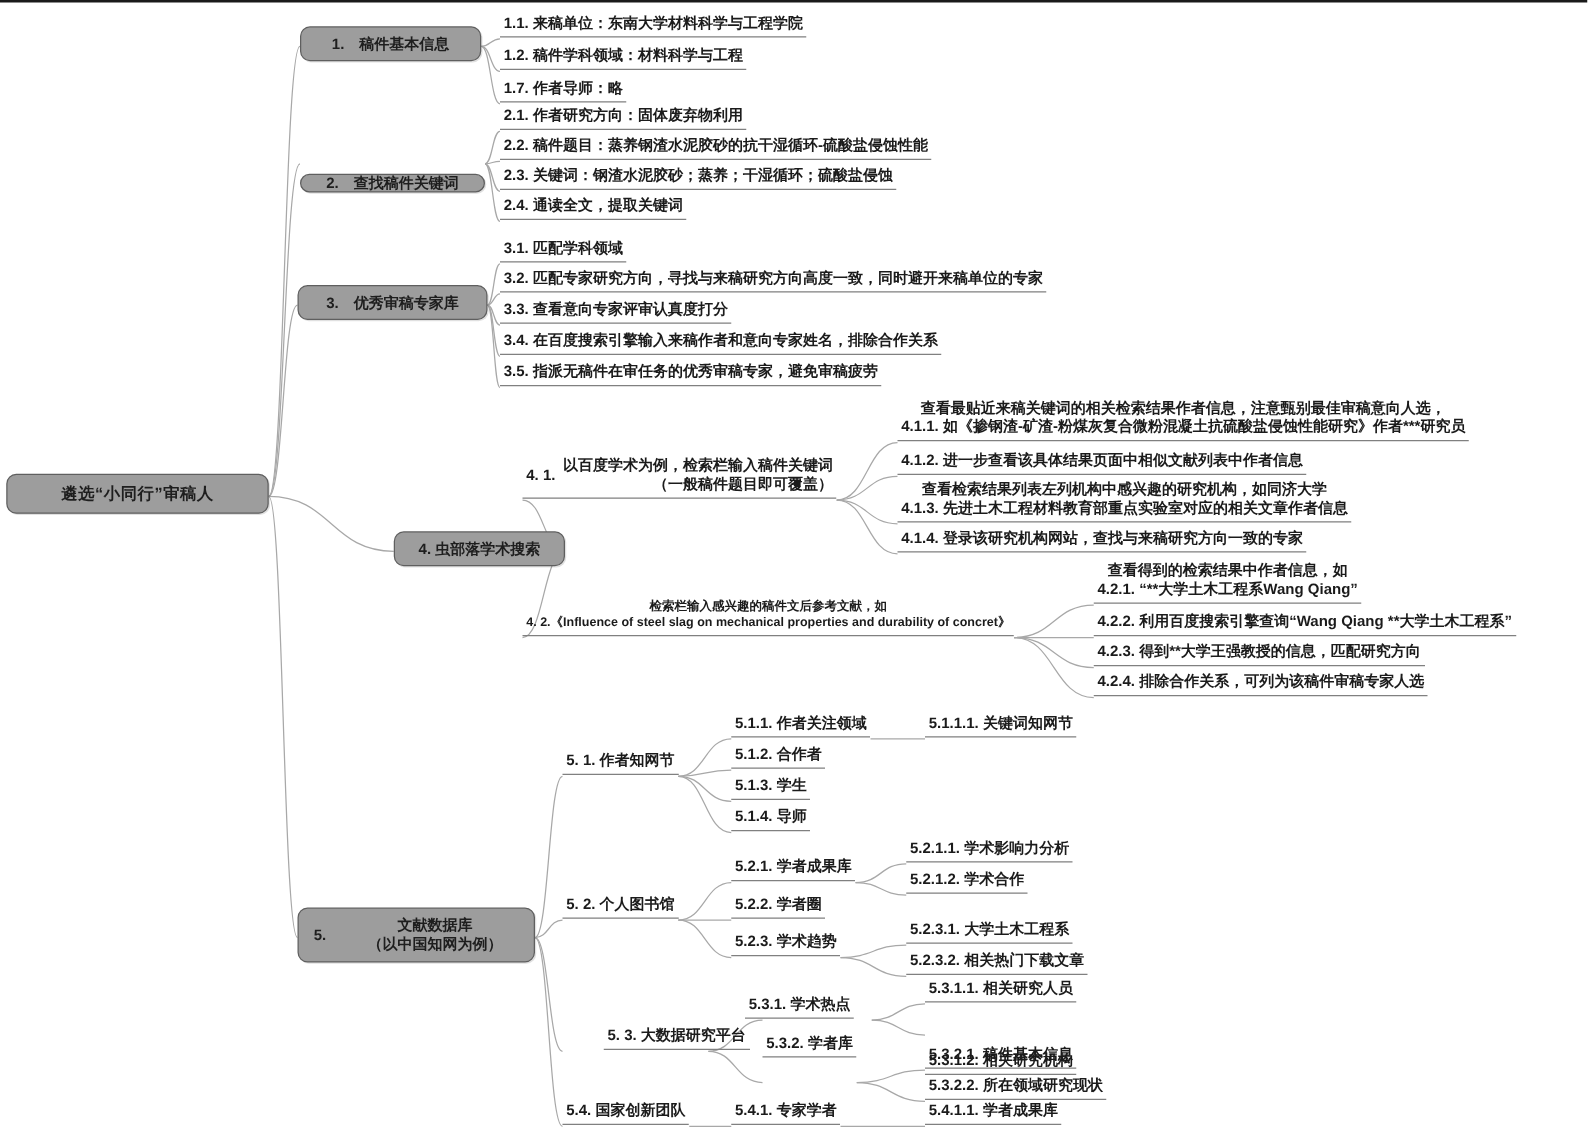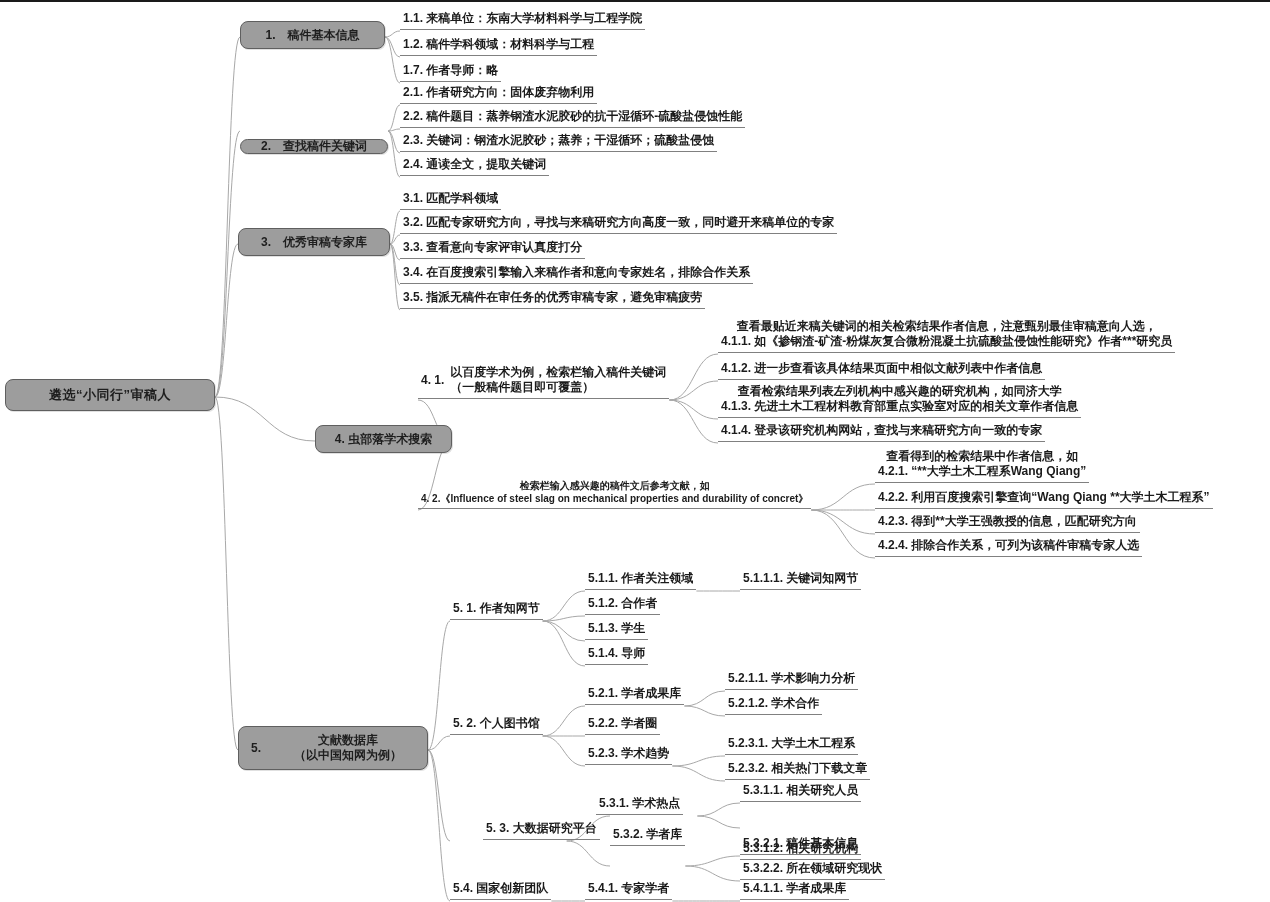--- a/index.html
+++ b/index.html
@@ -23,21 +23,21 @@
   .box.root { font-size:13px; letter-spacing:0.5px; }
   .boxflex { justify-content:flex-start; padding-left:12px; gap:8px; }
   .boxflex .txt { flex:1; white-space:pre-line; text-align:center; line-height:15px; }
   .label {
     font-size:12px; line-height:15px;
     padding:1px 3px 3px 3px;
     border-bottom:1px solid var(--underline,#808080);
     white-space:pre-line;
   }
   .numflex { display:flex; align-items:center; gap:6px; }
-  .numflex .txt { white-space:pre-line; text-align:left; }
+  .numflex .txt { white-space:pre-line; text-align:right; }
   .center { text-align:center; }
   .small { font-size:10px; line-height:13px; }
 </style>
 </head>
 <body>
 
 <div class="canvas">
   <svg id="edges" viewBox="0 0 1270 902">
       <path d="M 215.0 395.0 C 227.5 395.0, 227.5 35.0, 240.0 35.0" fill="none" stroke="#a8a8a8" stroke-width="1"></path>
       <path d="M 215.0 395.0 C 227.5 395.0, 227.5 129.0, 240.0 129.0" fill="none" stroke="#a8a8a8" stroke-width="1"></path>

